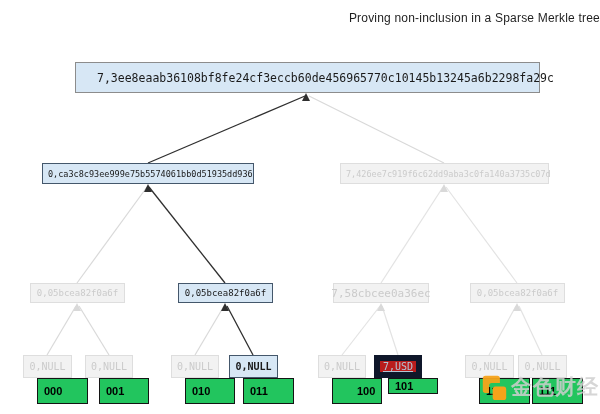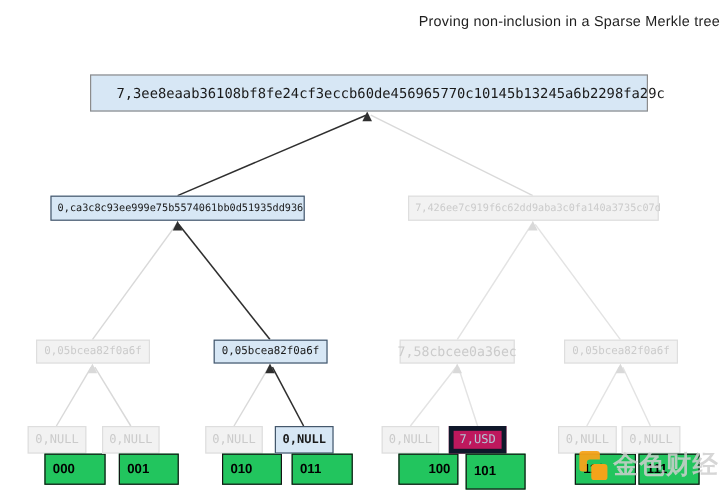--- a/index.html
+++ b/index.html
@@ -11,21 +11,21 @@
     position:absolute;top:11px;left:0;width:600px;text-align:right;
     font-size:12px;color:#1f1f1f;letter-spacing:.2px;
   }
   .box{
     position:absolute;box-sizing:border-box;display:flex;align-items:center;
     font-family:"DejaVu Sans Mono","Liberation Mono",monospace;white-space:nowrap;
   }
   .hl{background:#d7e7f5;border:1px solid #44576b;color:#1a1a1a;}
   .root{background:#d7e7f5;border:1px solid #8c8c8c;color:#1a1a1a;}
   .faded{background:#f2f2f2;border:1px solid #dedede;color:#cbcbcb;}
-  .fblue{background:#be185d;border:4px solid #0f172a;color:#b3c5d5;}
+  .fblue{background:#b91c1c;border:6px solid #0f172a;color:#b3c5d5;text-decoration:underline;}
   .leaf-label{
     position:absolute;box-sizing:border-box;background:#22c55e;border:1.5px solid #141414;
     color:#000;font-family:"Liberation Sans",sans-serif;font-size:11px;font-weight:600;
     display:flex;align-items:center;padding-left:6px;margin-left:15px;
   }
   svg.edges{position:absolute;left:0;top:0;}
   .e-dark{stroke:#2f2f2f;stroke-width:1.3;}
   .e-light{stroke:#d9d9d9;stroke-width:1.2;}
   .e-xlight{stroke:#e3e3e3;stroke-width:1.2;}
   .a-dark{fill:#2f2f2f;}
@@ -93,21 +93,21 @@
   <div class="box faded" style="left:171px;top:355px;width:48px;height:23px;font-size:10px;justify-content:center;">0,NULL</div>
   <div class="leaf-label" style="left:170px;top:378px;width:50px;height:26px;">010</div>
 
   <div class="box hl" style="left:229px;top:355px;width:49px;height:23px;font-size:10px;justify-content:center;font-weight:bold;">0,NULL</div>
   <div class="leaf-label" style="left:228px;top:378px;width:51px;height:26px;">011</div>
 
   <div class="box faded" style="left:318px;top:355px;width:48px;height:23px;font-size:10px;justify-content:center;">0,NULL</div>
   <div class="leaf-label" style="left:317px;top:378px;width:50px;height:26px;padding-left:24px;">100</div>
 
   <div class="box fblue" style="left:374px;top:355px;width:48px;height:23px;font-size:10px;justify-content:center;">7,USD</div>
-  <div class="leaf-label" style="left:373px;top:378px;width:50px;height:30px;">101</div>
+  <div class="leaf-label" style="left:373px;top:378px;width:50px;height:16px;">101</div>
 
   <div class="box faded" style="left:465px;top:355px;width:49px;height:23px;font-size:10px;justify-content:center;">0,NULL</div>
   <div class="leaf-label" style="left:464px;top:378px;width:51px;height:26px;">110</div>
 
   <div class="box faded" style="left:518px;top:355px;width:49px;height:23px;font-size:10px;justify-content:center;">0,NULL</div>
   <div class="leaf-label" style="left:517px;top:378px;width:51px;height:26px;">111</div>
 
   <div class="watermark">
     <svg width="27" height="29" viewBox="0 0 30 32">
       <path d="M5 3 h13 a3 3 0 0 1 3 3 v5 h-9 a3 3 0 0 0 -3 3 v8 h-4 a3 3 0 0 1 -3 -3 v-13 a3 3 0 0 1 3 -3 z" fill="#f5a31a" opacity="0.95"></path>

